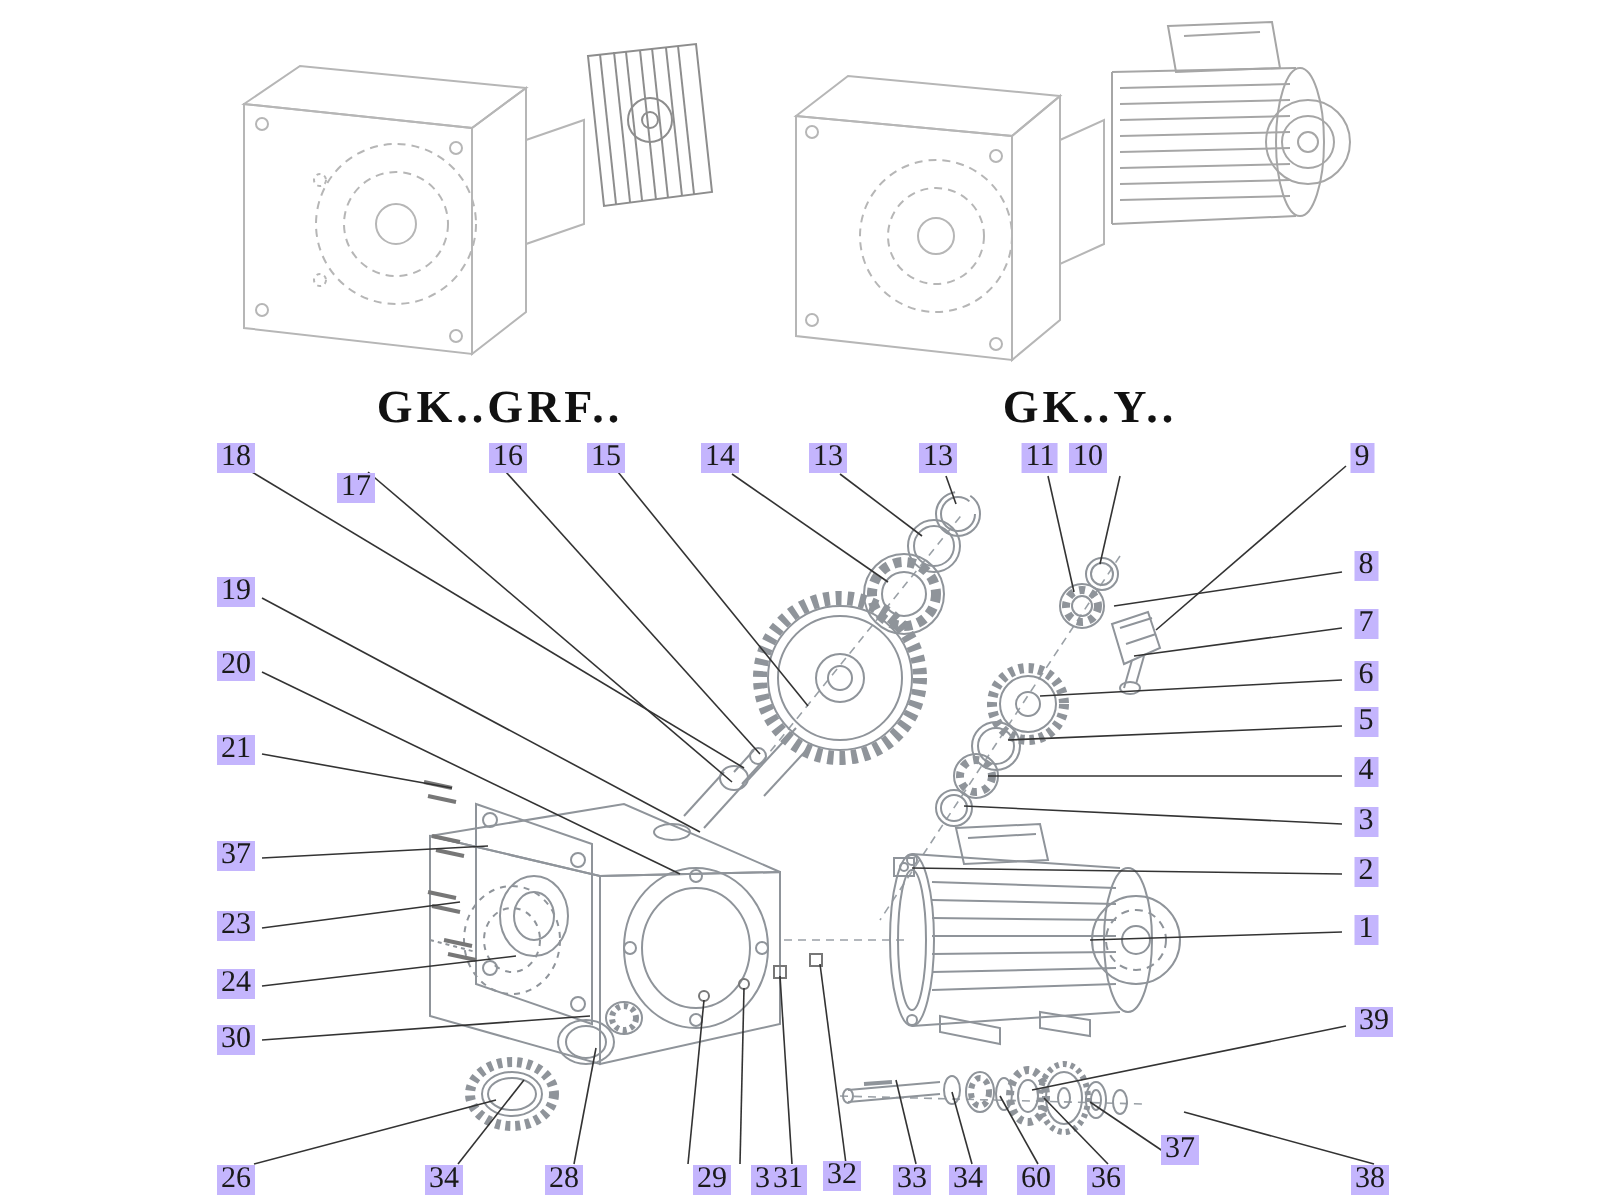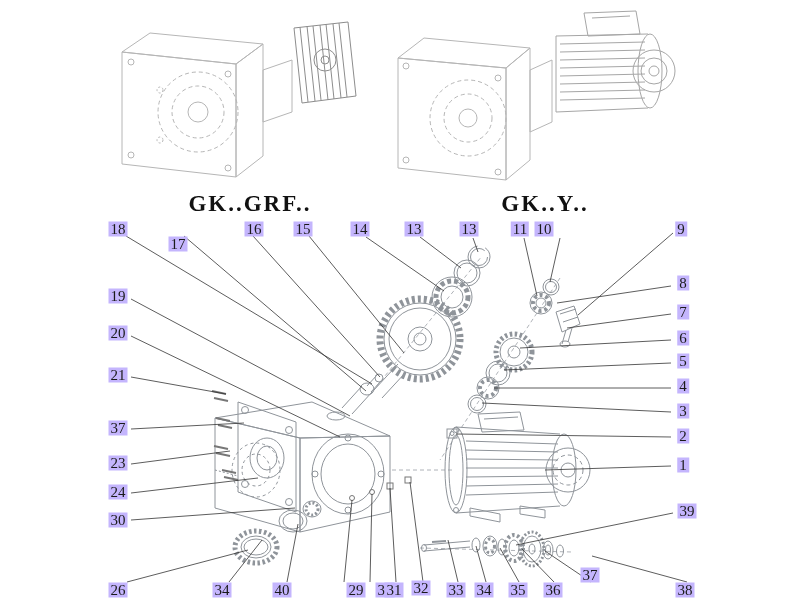--- a/index.html
+++ b/index.html
@@ -307,25 +307,25 @@
   <div class="callout" style="left:687px;top:511px">39</div>
   <div class="callout" style="left:118px;top:296px">19</div>
   <div class="callout" style="left:118px;top:333px">20</div>
   <div class="callout" style="left:118px;top:375px">21</div>
   <div class="callout" style="left:118px;top:428px">37</div>
   <div class="callout" style="left:118px;top:463px">23</div>
   <div class="callout" style="left:118px;top:492px">24</div>
   <div class="callout" style="left:118px;top:520px">30</div>
   <div class="callout" style="left:118px;top:590px">26</div>
   <div class="callout" style="left:222px;top:590px">34</div>
-  <div class="callout" style="left:282px;top:590px">40</div>
+  <div class="callout" style="left:282px;top:590px">28</div>
   <div class="callout" style="left:356px;top:590px">29</div>
   <div class="callout" style="left:385px;top:590px">30</div>
   <div class="callout" style="left:394px;top:590px">31</div>
   <div class="callout" style="left:421px;top:588px">32</div>
   <div class="callout" style="left:456px;top:590px">33</div>
   <div class="callout" style="left:484px;top:590px">34</div>
-  <div class="callout" style="left:518px;top:590px">35</div>
+  <div class="callout" style="left:518px;top:590px">60</div>
   <div class="callout" style="left:553px;top:590px">36</div>
   <div class="callout" style="left:590px;top:575px">37</div>
   <div class="callout" style="left:685px;top:590px">38</div>
 
 </div>
 
 </body></html>

